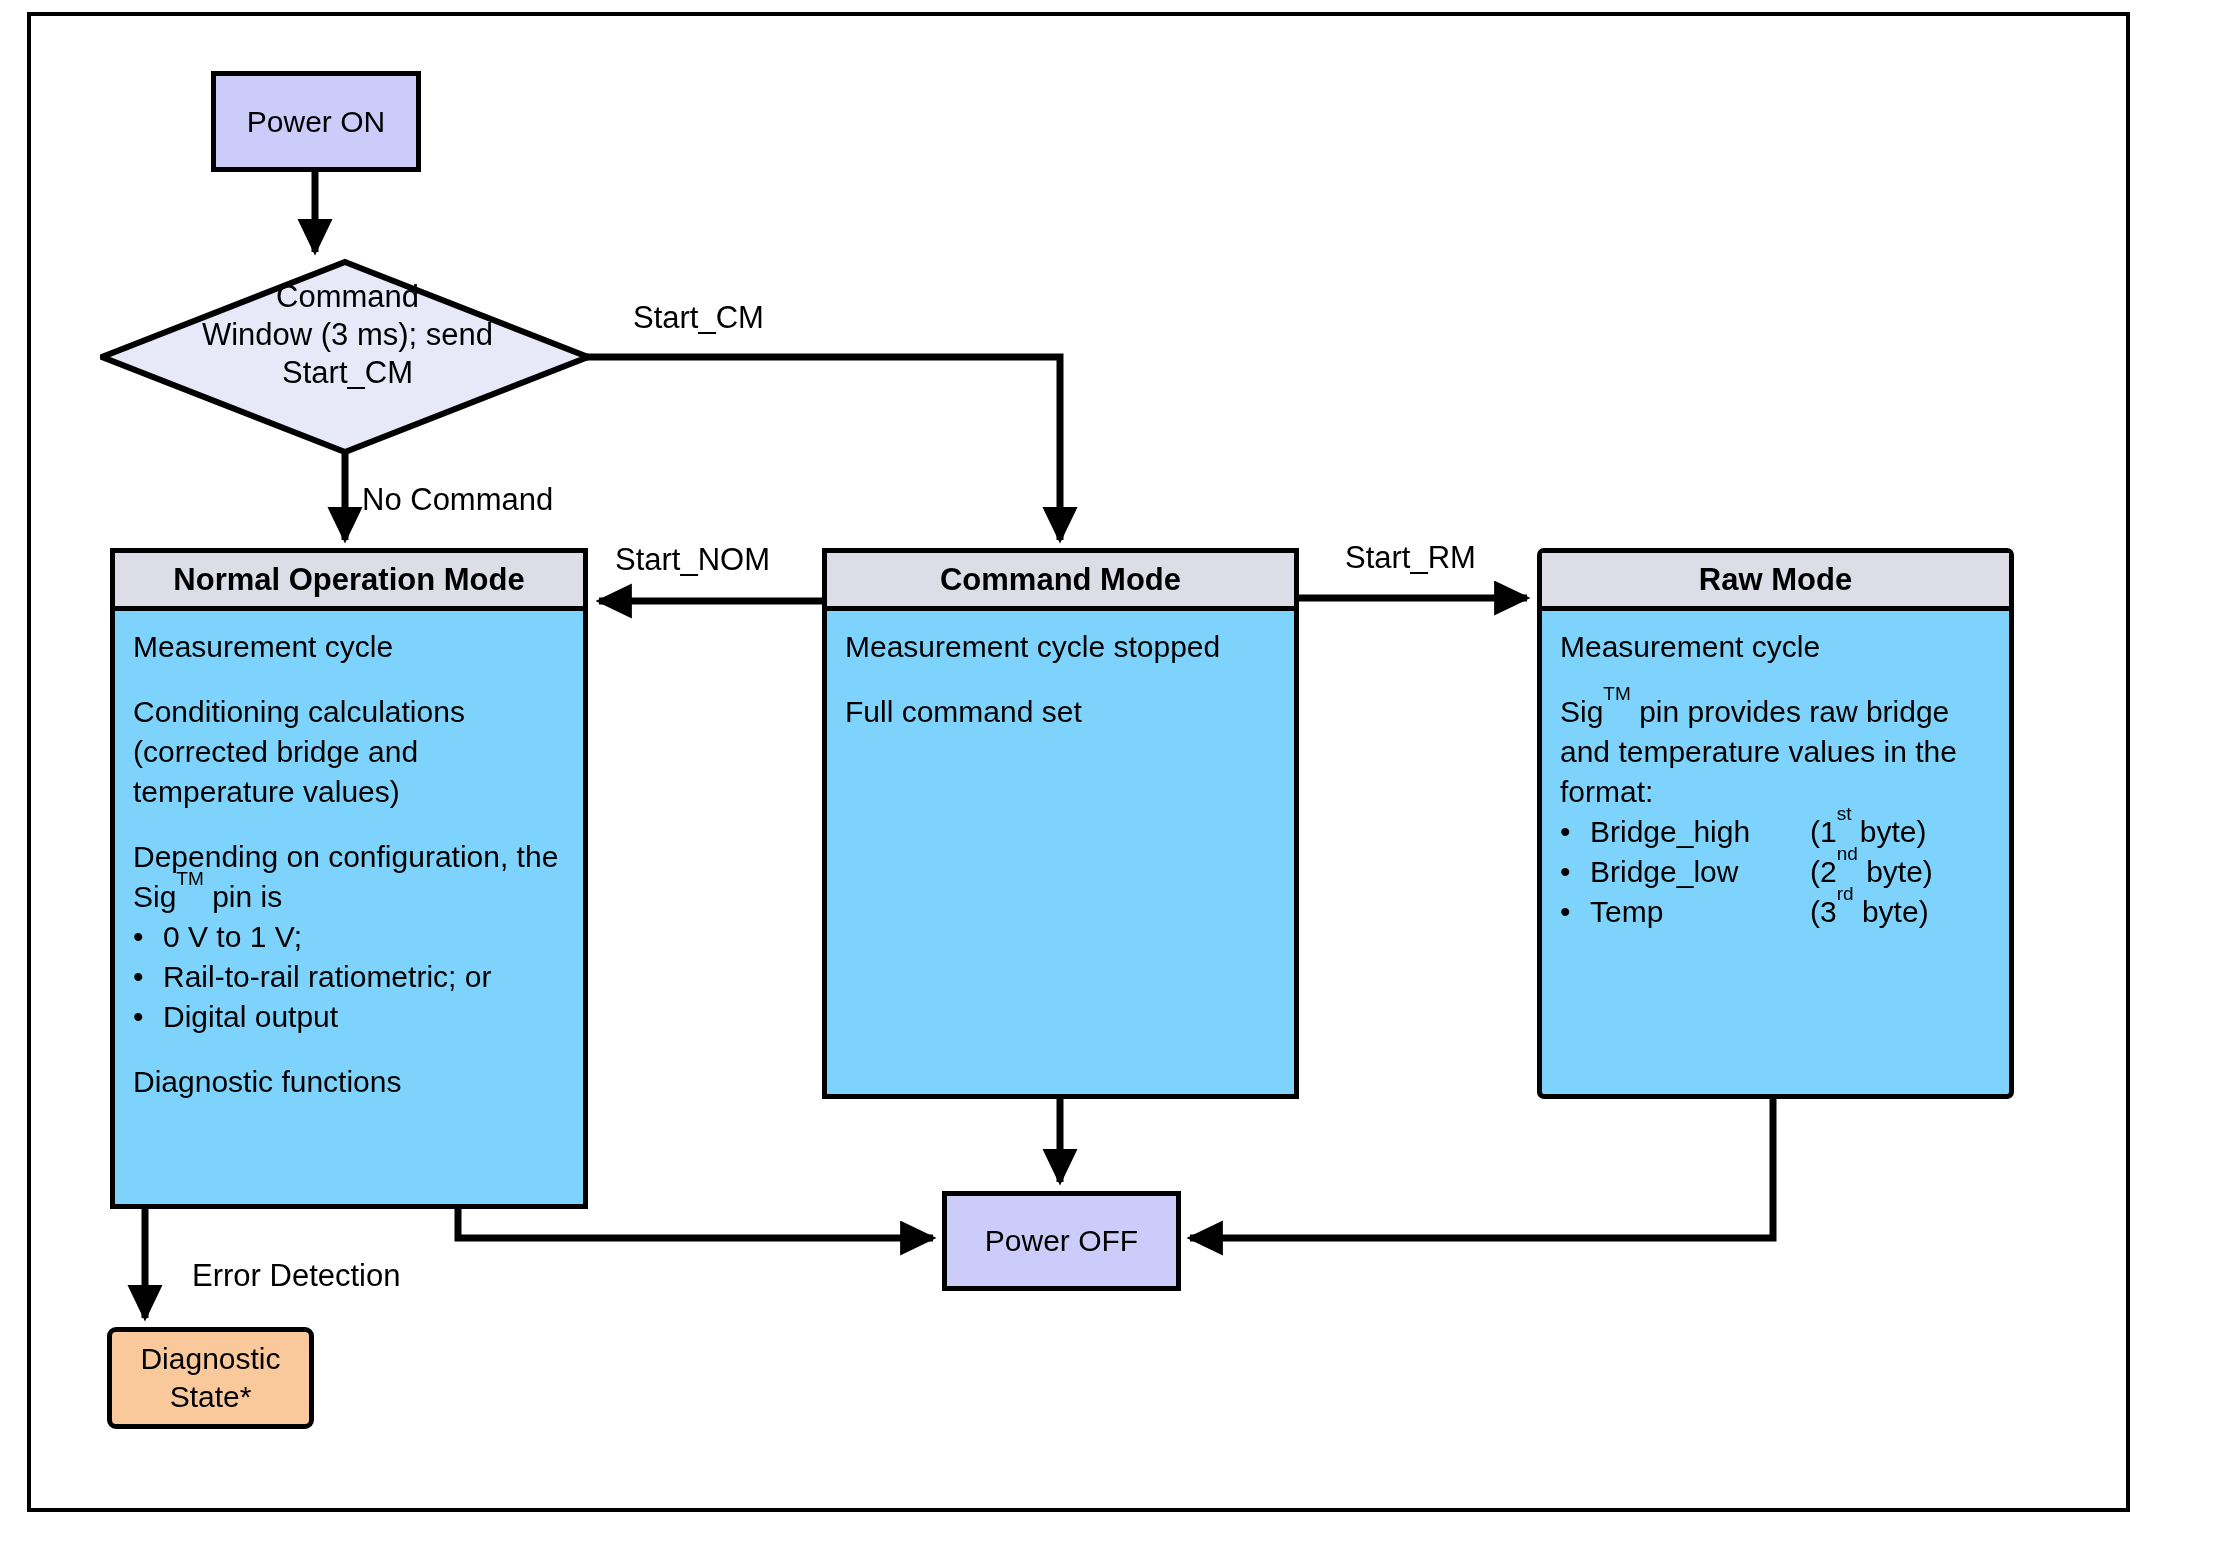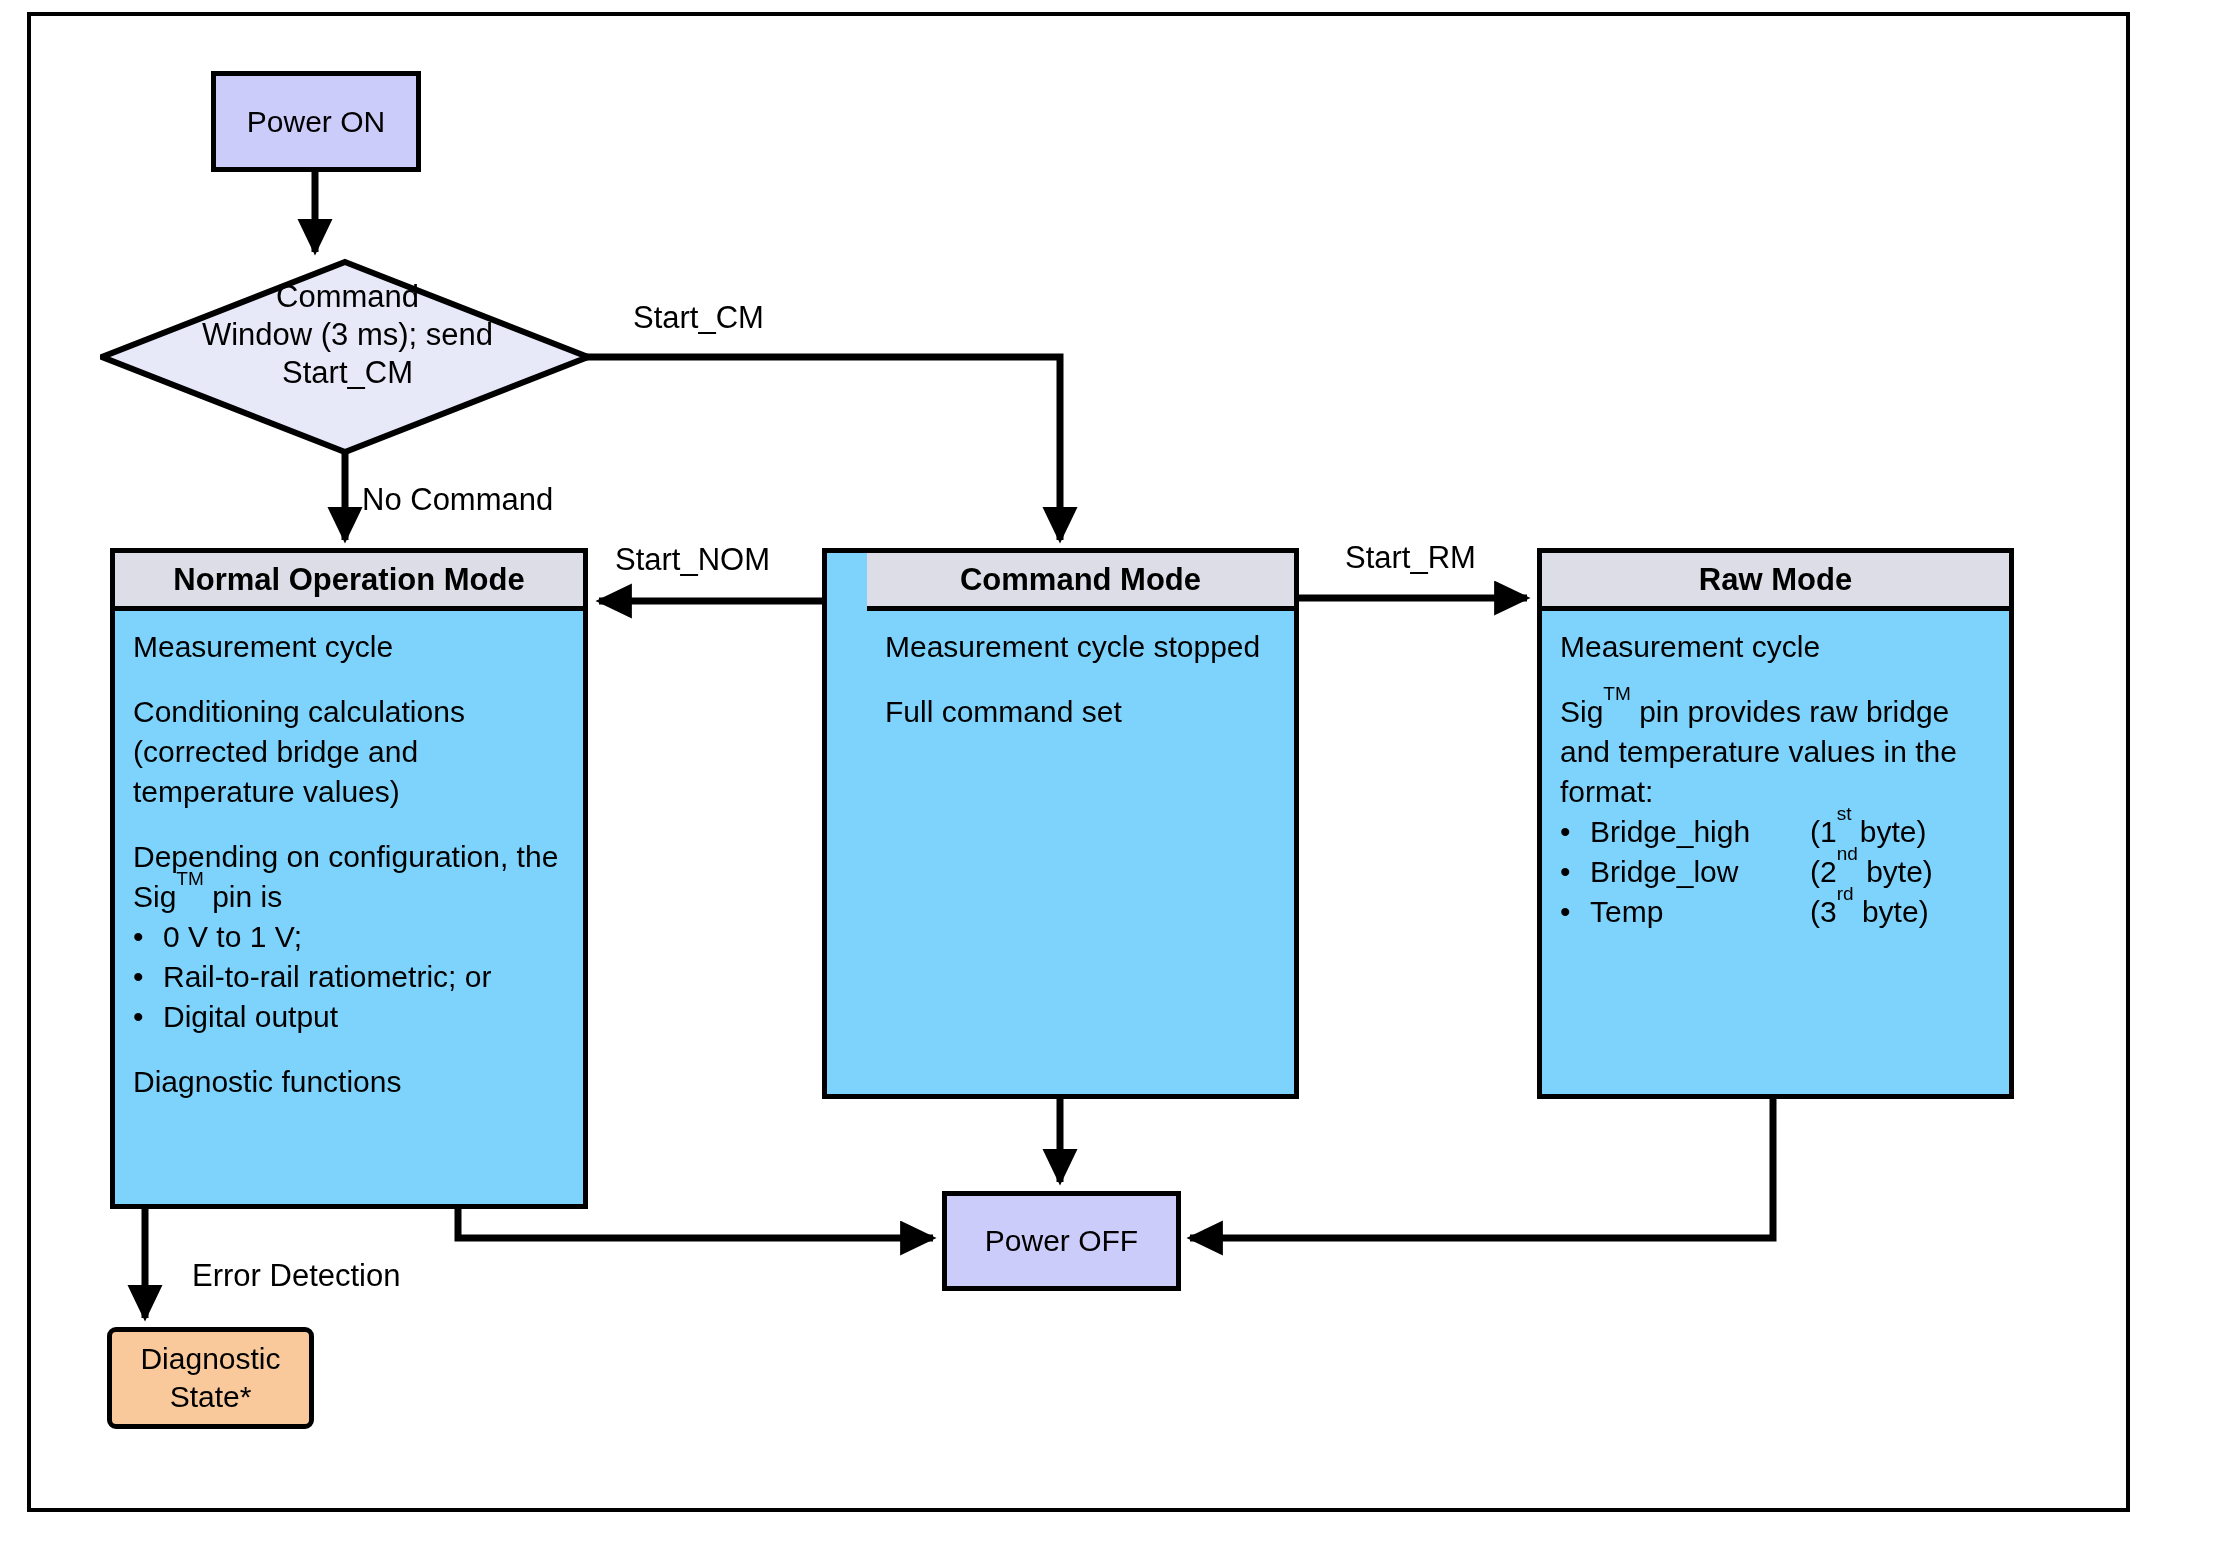--- a/index.html
+++ b/index.html
@@ -105,31 +105,31 @@
         </div>
         <div class="brow">
           <span class="bchar">•</span>
           <span>Digital output</span>
         </div>
       </div>
       <p>Diagnostic functions</p>
     </div>
   </div>
 
-  <div class="panel" style="left:822px;top:548px;width:477px;height:551px;padding-left:40px;">
+  <div class="panel" style="left:822px;top:548px;width:477px;height:551px;">
     <div class="hdr">
       <span>Command Mode</span>
     </div>
     <div class="bd">
       <p>Measurement cycle stopped</p>
       <p>Full command set</p>
     </div>
   </div>
 
-  <div class="panel" style="left:1537px;top:548px;width:477px;height:551px;">
+  <div class="panel" style="left:1537px;top:548px;width:477px;height:551px;border-radius:7px;">
     <div class="hdr">
       <span>Raw Mode</span>
     </div>
     <div class="bd">
       <p>Measurement cycle</p>
       <p style="margin-bottom:0;"><span>Sig</span><sup class="tm">TM</sup><span> pin provides raw bridge and temperature values in the format:</span></p>
       <div class="bullets">
         <div class="brow">
           <span class="bchar">•</span>
           <span class="bname">Bridge_high</span>

